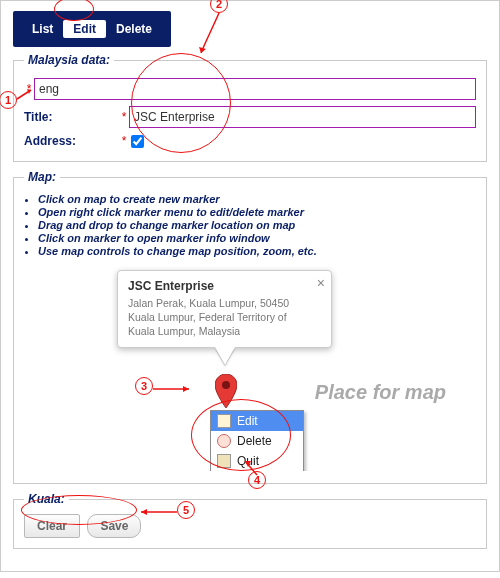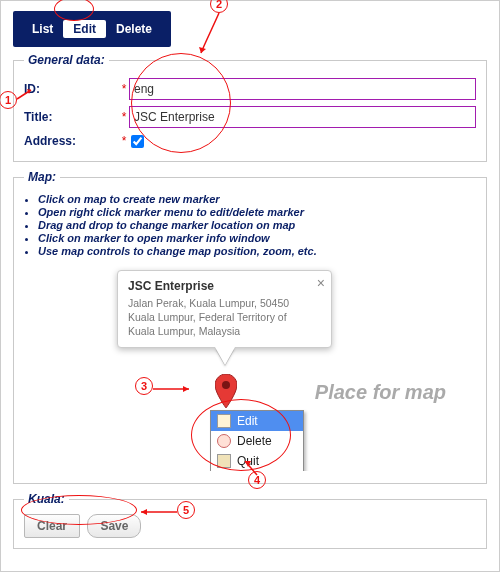--- a/index.html
+++ b/index.html
@@ -172,24 +172,23 @@
 
     <div class="tab-bar">
       <div class="tab-wrap">
         <div class="tab">List</div>
         <div class="tab active">Edit</div>
         <div class="tab">Delete</div>
       </div>
     </div>
 
     <fieldset>
-      <legend>General data:</legend>
+      <legend>Malaysia data:</legend>
 
       <div class="form-row">
-        <div class="form-label">ID:</div>
         <div class="req">*</div>
         <input class="form-input" value="eng" style="">
       </div>
       <div class="form-row">
         <div class="form-label">Title:</div>
         <div class="req">*</div>
         <input class="form-input" value="JSC Enterprise" style="">
       </div>
       <div class="form-row">
         <div class="form-label">Address:</div>

